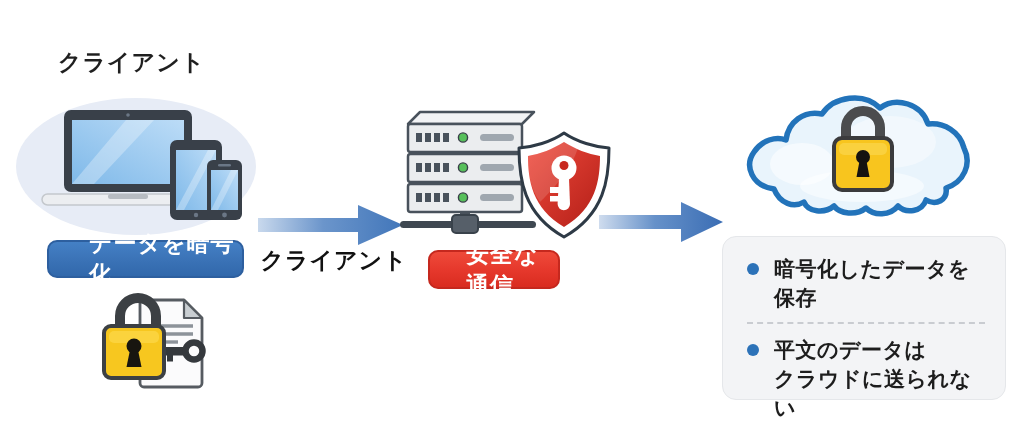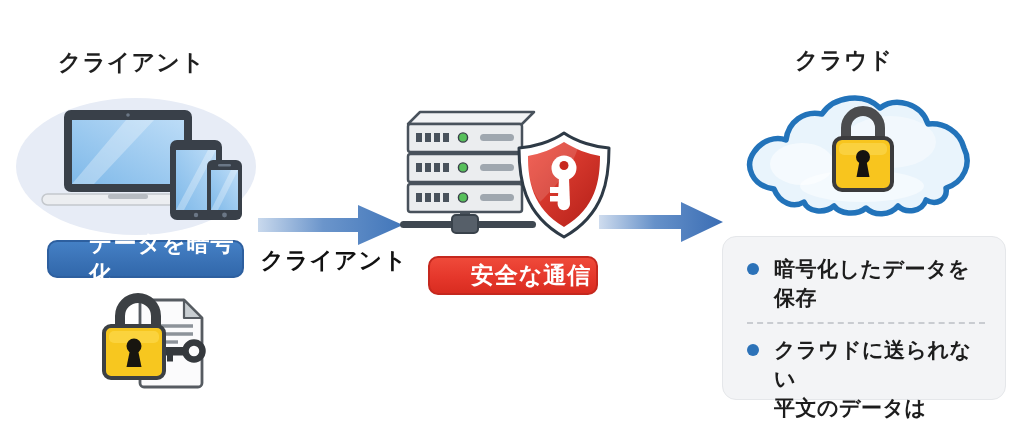--- a/index.html
+++ b/index.html
@@ -28,21 +28,21 @@
     color: #ffffff; font-weight: 700; font-size: 23px; letter-spacing: 1px;
     border-radius: 10px;
   }
   #encrypt-pill {
     left: 47px; top: 240px; width: 197px; height: 38px;
     background: linear-gradient(180deg, #4480c5 0%, #3a72b6 55%, #3168ab 100%);
     border: 2px solid #2d5f9f;
     padding-left: 40px;
   }
   #secure-pill {
-    left: 428px; top: 256px; width: 170px; height: 39px;
+    left: 428px; top: 250px; width: 132px; height: 39px;
     background: linear-gradient(180deg, #ef4a3a 0%, #e5372b 55%, #d92c20 100%);
     border: 2px solid #c5281e;
     padding-left: 36px;
   }
 
   .lockdoc-svg { position: absolute; left: 96px; top: 284px; width: 122px; height: 112px; }
 
   .arrow-svg { position: absolute; }
   #arrow1 { left: 256px; top: 201px; width: 150px; height: 48px; }
   #arrow2 { left: 597px; top: 198px; width: 128px; height: 48px; }
@@ -221,21 +221,20 @@
     <defs>
       <linearGradient id="ag2" x1="0" y1="0" x2="1" y2="0">
         <stop offset="0" stop-color="#cfdcee"></stop>
           <stop offset="0.45" stop-color="#6691c9"></stop>
           <stop offset="1" stop-color="#3a6db4"></stop>
       </linearGradient>
     </defs>
     <polygon points="2,17 84,17 84,4 126,24 84,44 84,31 2,31" fill="url(#ag2)"></polygon>
   </svg>
 
-  <div id="cloud-title" class="section-title">クラウド</div>
 
   <svg class="cloud-svg" viewBox="0 0 240 136">
     <g>
       <path d="M 34,105
                C 12,102 4,82 14,68
                C 22,56 36,52 46,56
                C 48,38 64,26 82,30
                C 94,12 124,8 140,24
                C 156,12 182,20 188,40
                C 204,38 220,48 224,64
@@ -264,19 +263,19 @@
       <span class="bullet-dot"></span>
       <div class="note-text">
         <div>暗号化したデータを</div>
         <div>保存</div>
       </div>
     </div>
     <hr class="note-divider">
     <div class="note-item">
       <span class="bullet-dot"></span>
       <div class="note-text">
+        <div>平文のデータは</div>
         <div>クラウドに送られない</div>
-        <div>平文のデータは</div>
       </div>
     </div>
   </div>
 
 </div>
 
 </body></html>

